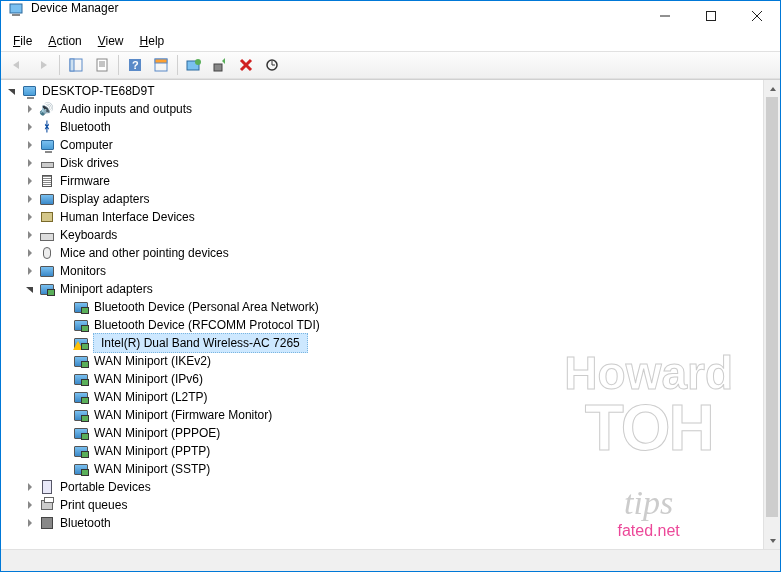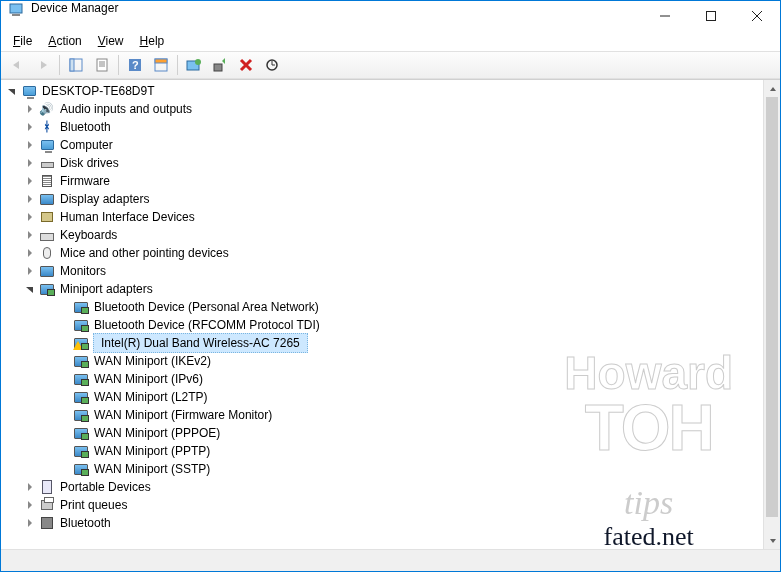--- a/index.html
+++ b/index.html
@@ -31,21 +31,21 @@
     .scrollbar { width: 17px; background: #f0f0f0; border-left: 1px solid #e1e1e1; position: relative; }
     .scroll-up, .scroll-down { position: absolute; left: 0; width: 17px; height: 17px; display: flex; align-items: center; justify-content: center; background: #f0f0f0; }
     .scroll-up { top: 0; }
     .scroll-down { bottom: 0; }
     .scroll-thumb { position: absolute; left: 2px; right: 2px; top: 17px; height: 420px; background: #cdcdcd; }
     .statusbar { height: 22px; border-top: 1px solid #e1e1e1; background: #f0f0f0; }
     .watermark { position: absolute; right: 30px; top: 270px; color: #aaa; pointer-events: none; text-align: center; }
     .watermark .wm1 { font-size: 46px; font-weight: 900; line-height: 1; -webkit-text-stroke: 1px #ccc; color: transparent; font-family: Arial, sans-serif; }
     .watermark .wm2 { font-size: 64px; font-weight: 900; line-height: 1; -webkit-text-stroke: 1px #ccc; color: transparent; font-family: Arial, sans-serif; letter-spacing: -2px; }
     .watermark .wm3 { font-size: 34px; font-style: italic; color: #ccc; font-family: cursive; margin-top: 24px;}
-    .watermark .wm4 { font-size: 26px; color: #0f172a; font-family: Liberation Serif, serif; }
+    .watermark .wm4 { font-size: 16px; color: #ec4899; font-family: Liberation Sans, sans-serif; }
     
     .ic-computer { background: linear-gradient(#7ac0f0, #4a9ed8); border: 1px solid #2c6a9e; border-radius: 1px; width: 13px; height: 10px; position: relative; }
     .ic-computer::after { content: ''; position: absolute; left: 3px; top: 10px; width: 7px; height: 2px; background: #888; }
     .ic-monitor { width: 14px; height: 11px; border: 1px solid #555; background: linear-gradient(#7ac0f0, #3a88c8); border-radius: 1px; position: relative; }
     .ic-monitor.net::after { content: ''; position: absolute; right: -2px; bottom: -2px; width: 6px; height: 5px; background: #5aaf5a; border: 1px solid #333; }
     .ic-monitor.net-warn::before { content: ''; position: absolute; left: -2px; bottom: -2px; width: 0; height: 0; border-left: 5px solid transparent; border-right: 5px solid transparent; border-bottom: 9px solid #ffc107; }
     .ic-bt { color: #0a4aa0; font-size: 13px; font-weight: bold; }
     .ic-drive { width: 13px; height: 6px; background: #ccc; border: 1px solid #666; margin-top: 4px; }
     .ic-kb { width: 14px; height: 8px; background: #ddd; border: 1px solid #666; margin-top: 3px; }
     .ic-mouse { width: 8px; height: 12px; border: 1px solid #666; border-radius: 4px; background: #eee; }

